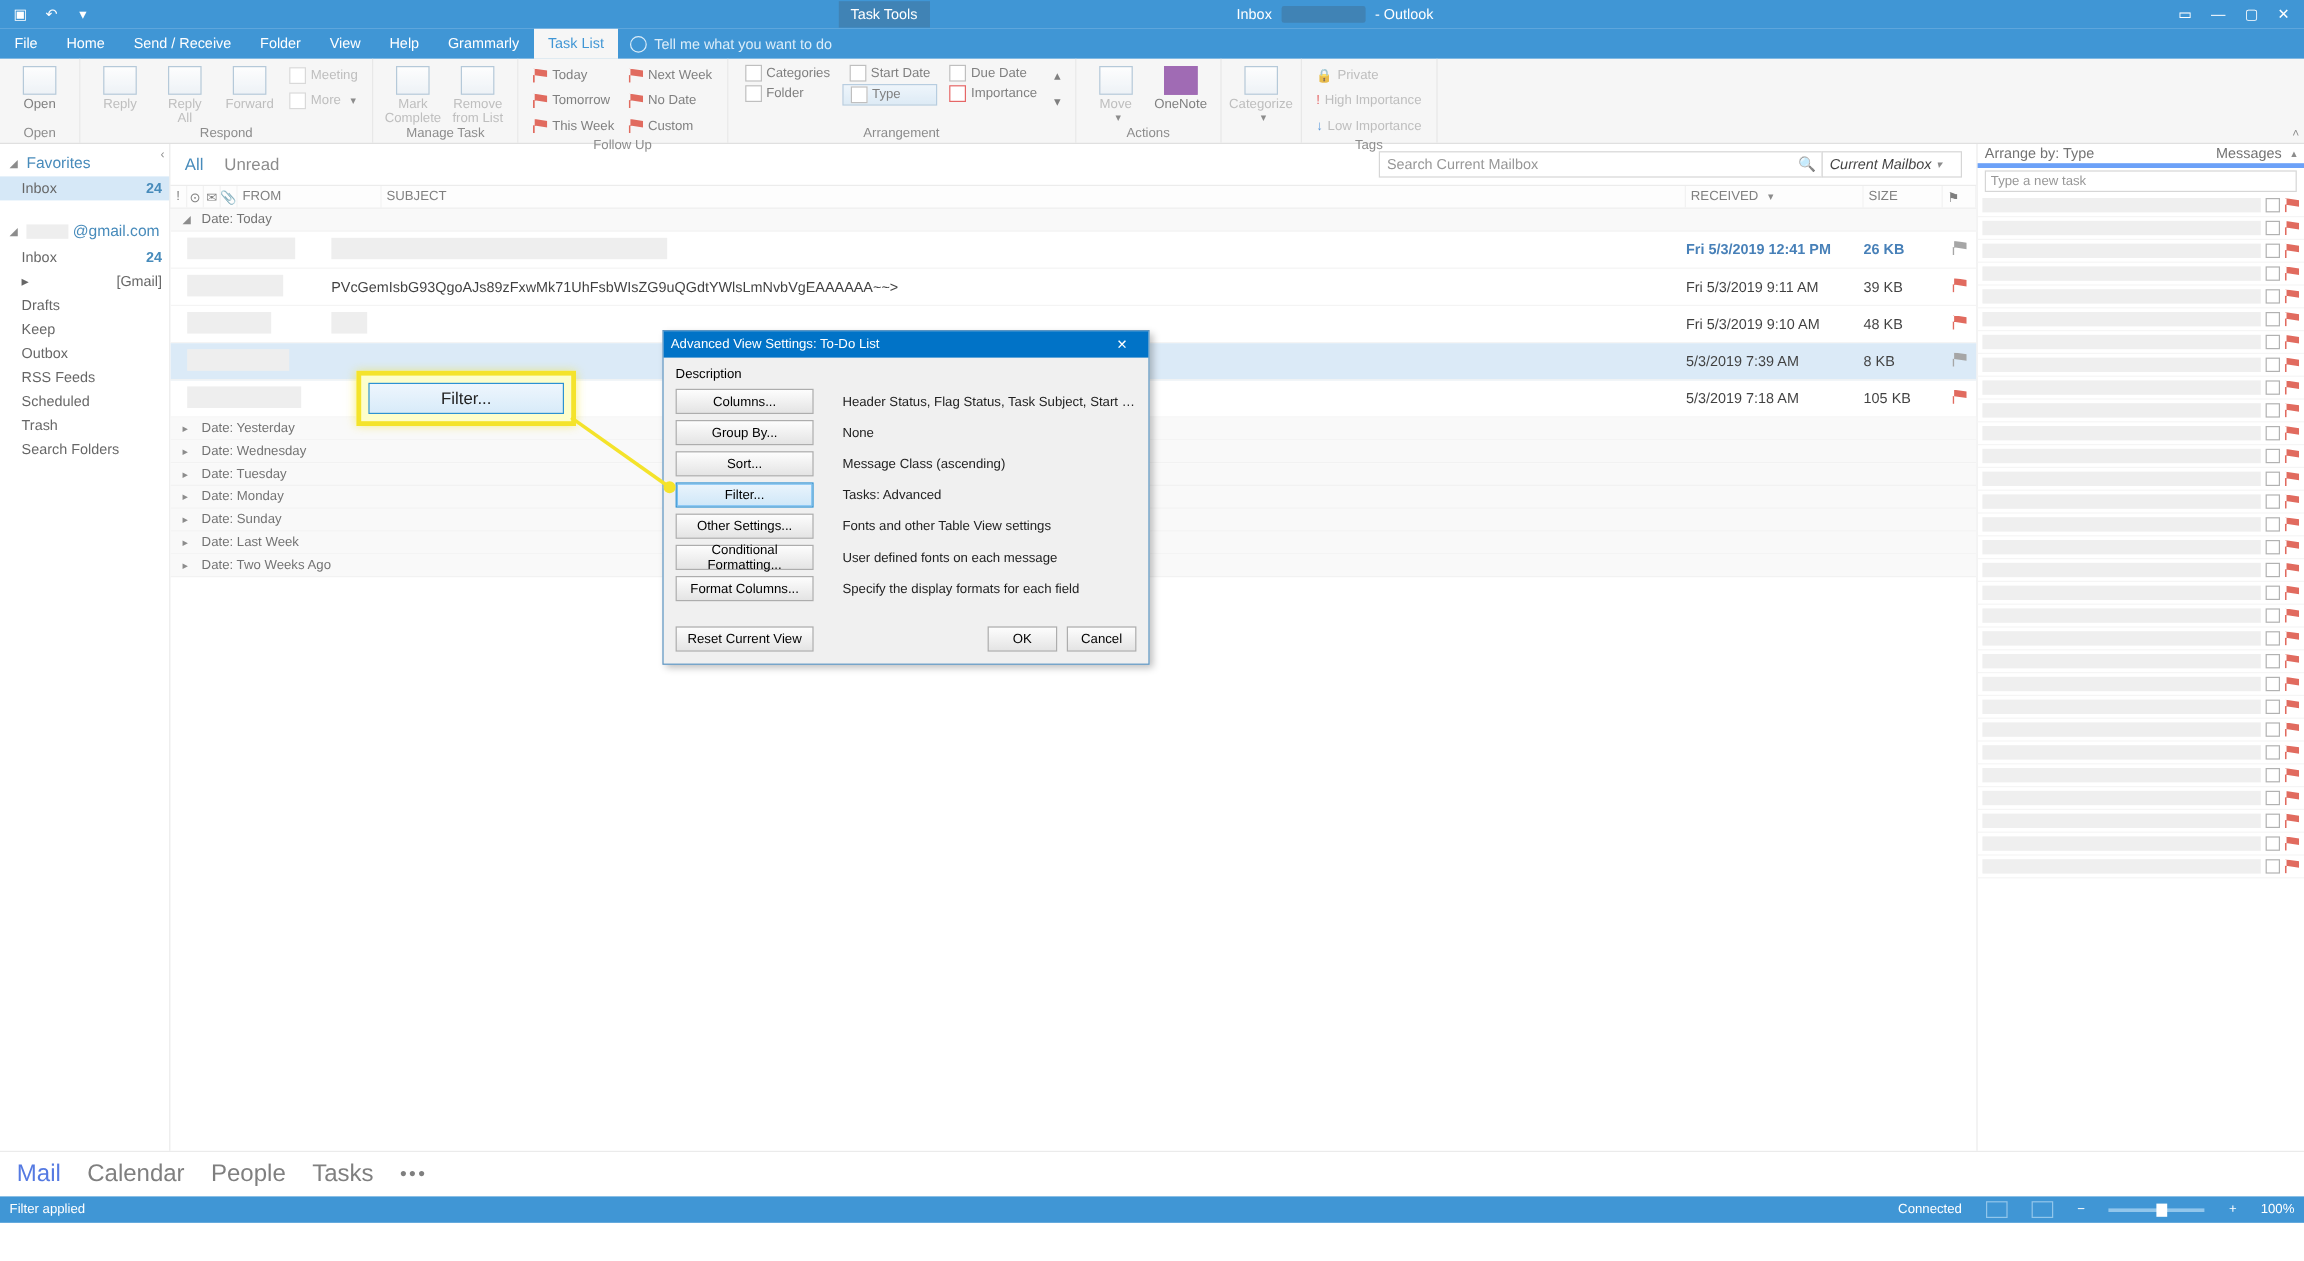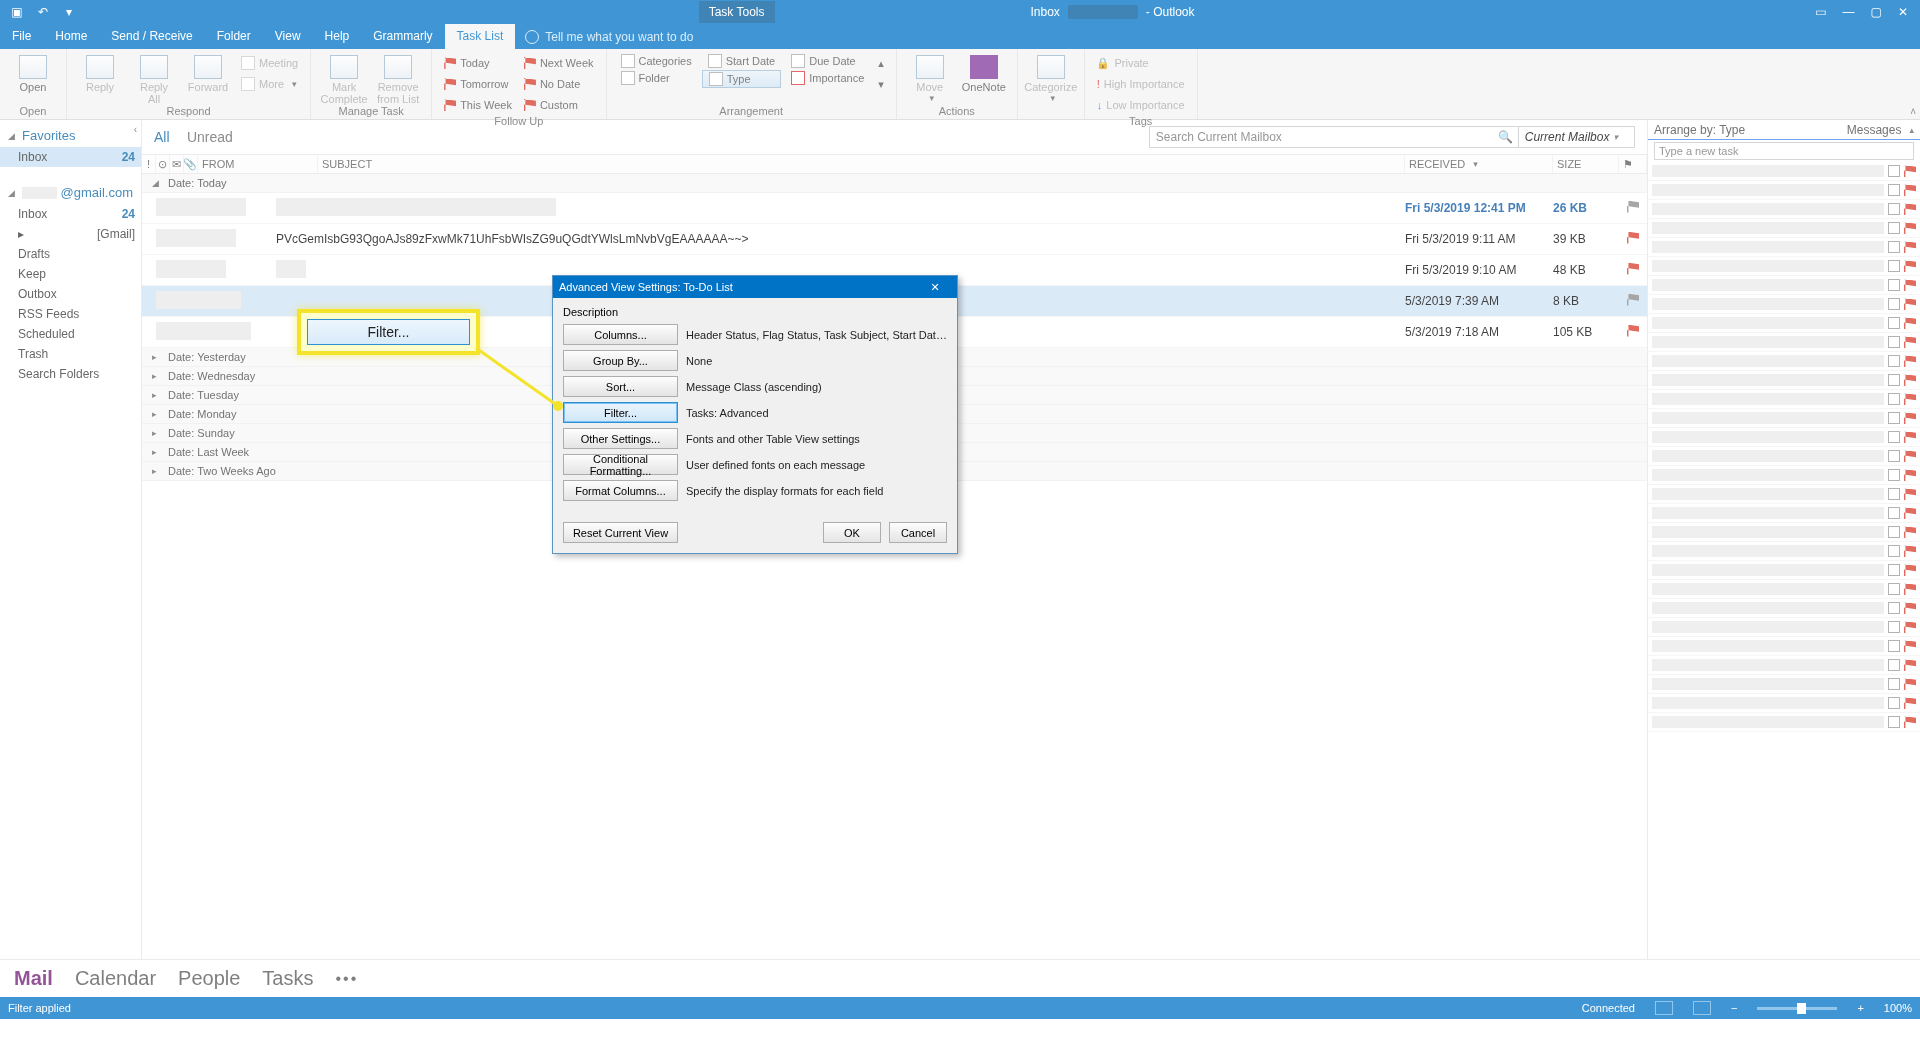--- a/index.html
+++ b/index.html
@@ -79,47 +79,47 @@
 .msg-row .from { width:120px;}
 .msg-row .subj { flex:1; overflow:hidden; white-space:nowrap; text-overflow:ellipsis; padding-right:8px;}
 .msg-row .recv { width:148px; }
 .msg-row .size { width:66px; }
 .msg-row .flag { width:28px; text-align:center;}
 .msg-row.sel { background:#cfe3f4; }
 .redact-box { background:#e9e9e9; display:inline-block; height:18px;}
 
 
 .tasks { width:272px; font-size:12px; display:flex; flex-direction:column;}
-.tasks-hdr { height:20px; border-bottom:1px solid #3b82f6; display:flex; align-items:center; padding:0 6px; color:#444;}
+.tasks-hdr { height:20px; border-bottom:4px solid #3b82f6; display:flex; align-items:center; padding:0 6px; color:#444;}
 .tasks-hdr .r { margin-left:auto; display:flex; align-items:center; gap:4px;}
 .task-input { margin:2px 6px; height:18px; border:1px solid #c9c9c9; font-size:11px; color:#888; padding:0 4px;}
 .task-list { flex:1; overflow:hidden;}
 .task-row { height:19px; border-bottom:1px solid #f2f2f2; display:flex; align-items:center; padding:0 4px; gap:4px;}
 .task-row .bar { flex:1; height:12px; background:#eaeaea;}
 .chk { width:12px;height:12px;border:1px solid #999; display:inline-block;}
 
 
 .bottom-nav { height:38px; border-top:1px solid #e4e4e4; display:flex; align-items:center; padding:0 14px; gap:22px; font-size:20px; color:#555; font-weight:300;}
-.bottom-nav span.active { color:#701a75;font-weight:bold;}
+.bottom-nav span.active { color:#1d4ed8;}
 .dots{font-size:16px;letter-spacing:2px;}
 
 
 .status { height:22px; background:#0173c7; color:#fff; display:flex; align-items:center; font-size:11px; padding:0 8px; }
 .status .r { margin-left:auto; display:flex; align-items:center; gap:20px;}
 .sbicon { width:18px; height:14px; border:1px solid #6eb3e4; display:inline-block;}
 .slider { width:80px; height:3px; background:#6eb3e4; position:relative; display:inline-block;}
 .slider::after{content:"";position:absolute;left:40px;top:-4px;width:9px;height:11px;background:#fff;}
 
 
 .overlay { position:absolute; left:0; top:0; width:1920px; height:1051px; background:rgba(255,255,255,0.25); }
 .dialog { position:absolute; left:552px; top:275px; width:406px; background:#f0f0f0; border:1px solid #5b94c2; box-shadow:3px 3px 6px rgba(0,0,0,0.25); font-size:11px; }
 .dlg-title { height:22px; background:#0173c7; color:#fff; display:flex; align-items:center; padding:0 6px; }
 .dlg-title .x { margin-left:auto; width:32px; text-align:center;}
 .dlg-body { padding:8px 10px 10px 10px; }
-.dlg-row { display:flex; align-items:center; margin-bottom:5px; gap:8px;}
+.dlg-row { display:flex; align-items:center; margin-bottom:5px; gap:24px;}
 .dlg-btn { width:115px; height:21px; border:1px solid #adadad; background:linear-gradient(#fdfdfd,#e4e4e4); text-align:center; font-size:11px; display:flex; align-items:center; justify-content:center; }
 .dlg-btn.hl { border:1px solid #2b91d4; background:linear-gradient(#eaf4fc,#cfe7f8); box-shadow:0 0 0 1px #7ac0f3 inset;}
 .dlg-desc { flex:1; font-size:11px; color:#222; overflow:hidden; white-space:nowrap; text-overflow:ellipsis;}
 .dlg-footer { display:flex; gap:8px; padding:6px 10px 10px 10px; }
 .dlg-footer .dlg-btn { width:115px;}
 .dlg-footer .spacer { flex:1;}
 .dlg-footer .ok, .dlg-footer .cancel { width:58px;}
 
 
 .callout-box { position:absolute; left:297px; top:309px; width:183px; height:46px; background:#fdfecb; border:4px solid #f4e32b; box-shadow:0 0 8px rgba(244,227,43,0.6);}

